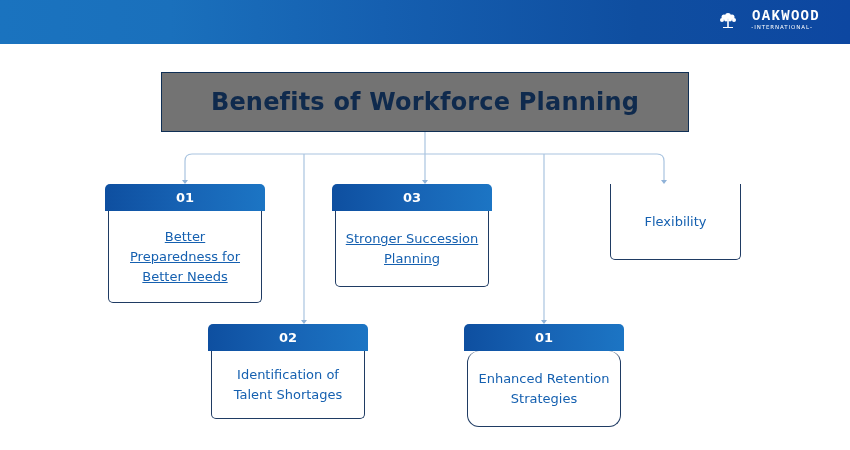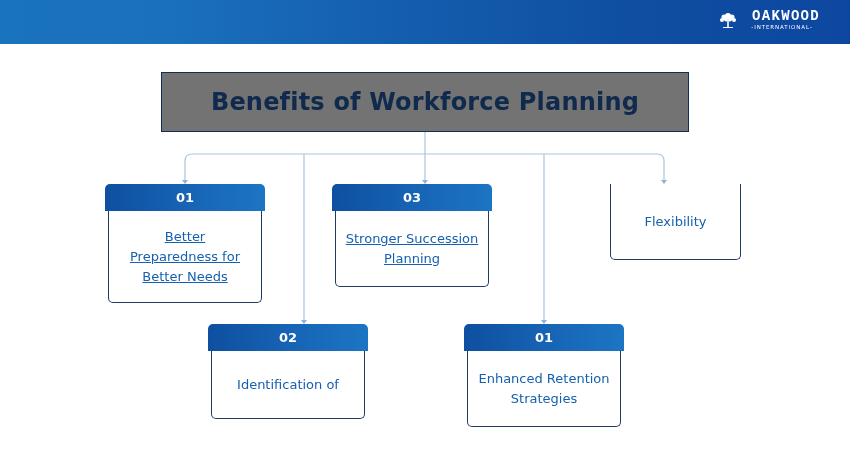--- a/index.html
+++ b/index.html
@@ -123,25 +123,26 @@
       <div>Flexibility</div>
     </div>
   </div>
 </div>
 
 <div class="card" style="left:208px; top:324px;">
   <div class="card-head">02</div>
   <div class="card-body" style="height:68px;">
     <div>
       <div>Identification of</div>
+      <div>Talent Shortages</div>
     </div>
   </div>
 </div>
 
 <div class="card" style="left:464px; top:324px;">
   <div class="card-head">01</div>
-  <div class="card-body" style="height:76px;">
+  <div class="card-body" style="height:76px;border-radius:12px;">
     <div>
       <div>Enhanced Retention</div>
       <div>Strategies</div>
     </div>
   </div>
 </div>
 
 </body></html>

